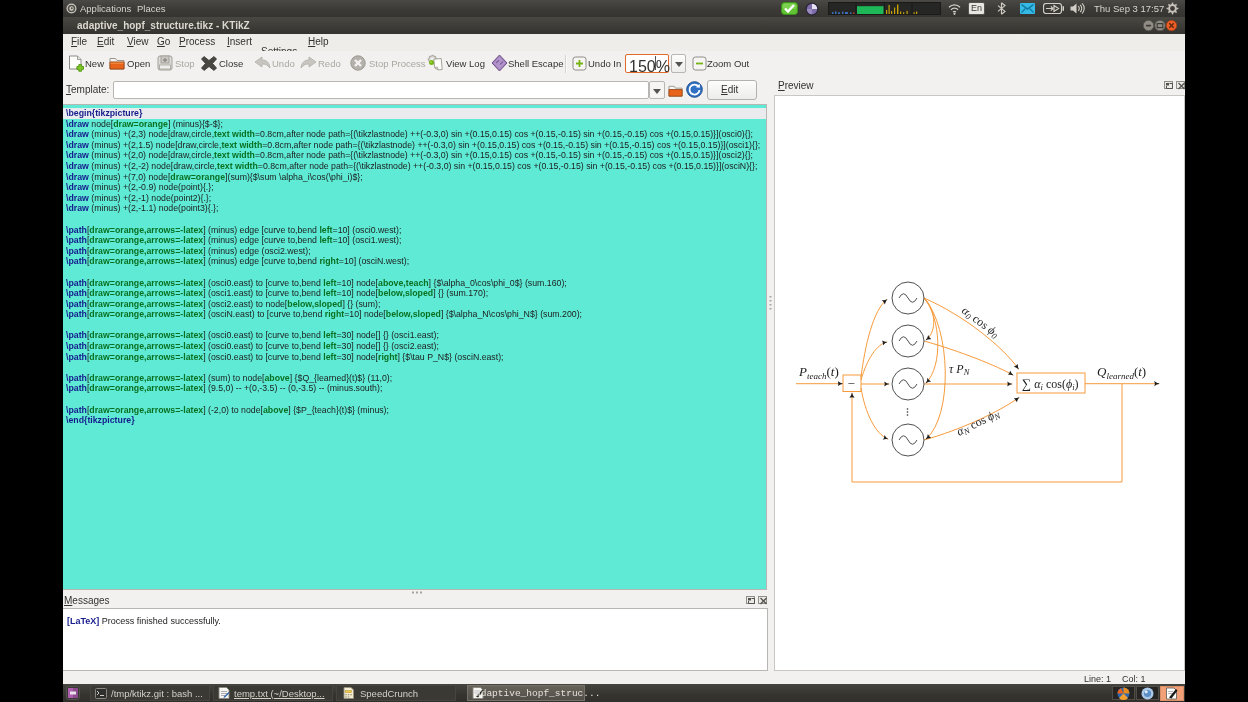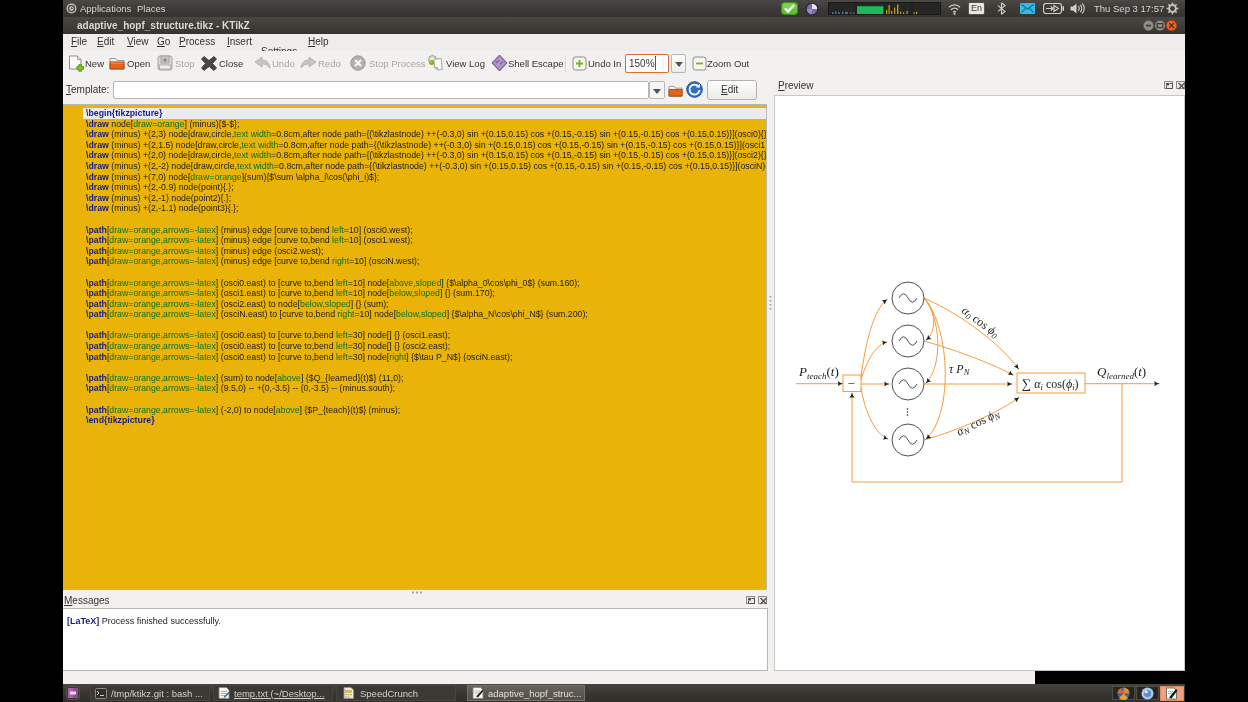--- a/index.html
+++ b/index.html
@@ -22,25 +22,25 @@
 
 #toolbar { position:absolute; left:0; top:51px; width:1122px; height:27px;
   background:#f2f1ef; color:#33322f; font-size:10px; }
 #toolbar .lbl { position:absolute; top:7px; font-size:9.5px; }
 .dis { color:#aaa7a2; }
 
 #templrow { position:absolute; left:0; top:78px; width:1122px; height:26px;
   background:#f2f1ef; font-size:10px; color:#33322f; }
 
 #editor { position:absolute; left:0; top:104px; width:704px; height:486px;
-  background:#eab308; border:1px solid #b8b6b2; border-left:none; overflow:hidden;
-  font-size:8.75px; color:#1c1c1c; padding-top:3px;padding-left:20px; }
+  background:#5eead4; border:1px solid #b8b6b2; border-left:none; overflow:hidden;
+  font-size:8.75px; color:#1c1c1c; padding-top:3px; }
 #editor .ln { height:10.6px; line-height:10.6px; padding-left:3px; white-space:pre; overflow:hidden; }
 .k { color:#151c8c; font-weight:bold; }
-.g { color:#0a7022; font-weight:normal; }
+.g { color:#0a7022; font-weight:bold; }
 #editor .cur { background:#e9ebee; }
 
 #pvlabel { position:absolute; left:715px; top:80px; font-size:10px; color:#33322f; }
 #preview { position:absolute; left:711px; top:95px; width:411px; height:576px;
   background:#ffffff; border:1px solid #c9c7c3; }
 
 #msghead { position:absolute; left:1px; top:595px; font-size:10px; color:#33322f; }
 #msgbox { position:absolute; left:0px; top:608px; width:705px; height:63px;
   background:#ffffff; border:1px solid #b8b6b2; border-left:none; font-size:9px; color:#1c1c1c; }
 
@@ -252,21 +252,21 @@
         <path d="M7.5,4 L7.5,11 M4,7.5 L11,7.5" stroke="#76b414" stroke-width="1.8"></path>
       </svg>
 <svg class="abs" style="left:629px;top:5px;" width="15" height="15" viewBox="0 0 15 15">
         <rect x="1" y="1" width="13" height="13" rx="2.5" fill="#f6f5f3" stroke="#8f8c86"></rect>
         <path d="M4,7.5 L11,7.5" stroke="#76b414" stroke-width="1.8"></path>
       </svg>
 
   <span class="abs" style="left:502px;top:4px;width:1px;height:18px;background:#d5d3cf;"></span>
       <span class="abs" style="left:503px;top:4px;width:1px;height:18px;background:#fbfbfa;"></span>
       <span class="abs" style="left:562px;top:3px;width:44px;height:19px;background:#fff;border:1px solid #e06b2c;border-radius:2px;"></span>
-  <span class="abs" style="left:566px;top:7px;font-size:10px;text-align:center;">150%</span>
+  <span class="abs" style="left:566px;top:7px;font-size:16px;text-align:center;">150%</span>
   <span class="abs" style="left:592px;top:5px;width:1px;height:14px;background:#555;"></span>
   <span class="abs" style="left:608px;top:3px;width:15px;height:19px;background:linear-gradient(#fdfdfc,#ededeb);border:1px solid #b8b6b2;border-radius:2px;"></span>
   <svg class="abs" style="left:612px;top:11px;" width="8" height="5" viewBox="0 0 8 5">
         <path d="M0,0 L8,0 L4,5 Z" fill="#55534f"></path>
       </svg>
 </div>
 
 <div id="templrow">
   <span class="abs" style="left:3px;top:6px;"><span class="u">T</span>emplate:</span>
   <span class="abs" style="left:50px;top:3px;width:536px;height:18px;background:#fff;border:1px solid #b8b6b2;border-radius:2px;"></span>
@@ -300,21 +300,21 @@
       <div class="ln"><span class="k">\draw</span> (minus) +(7,0) node[<span class="g">draw=orange</span>](sum){$\sum \alpha_i\cos(\phi_i)$};</div>
       <div class="ln"><span class="k">\draw</span> (minus) +(2,-0.9) node(point){.};</div>
       <div class="ln"><span class="k">\draw</span> (minus) +(2,-1) node(point2){.};</div>
       <div class="ln"><span class="k">\draw</span> (minus) +(2,-1.1) node(point3){.};</div>
       <div class="ln">&nbsp;</div>
       <div class="ln"><span class="k">\path</span>[<span class="g">draw=orange,arrows=-latex</span>] (minus) edge [curve to,bend <span class="g">left</span>=10] (osci0.west);</div>
       <div class="ln"><span class="k">\path</span>[<span class="g">draw=orange,arrows=-latex</span>] (minus) edge [curve to,bend <span class="g">left</span>=10] (osci1.west);</div>
       <div class="ln"><span class="k">\path</span>[<span class="g">draw=orange,arrows=-latex</span>] (minus) edge (osci2.west);</div>
       <div class="ln"><span class="k">\path</span>[<span class="g">draw=orange,arrows=-latex</span>] (minus) edge [curve to,bend <span class="g">right</span>=10] (osciN.west);</div>
       <div class="ln">&nbsp;</div>
-      <div class="ln"><span class="k">\path</span>[<span class="g">draw=orange,arrows=-latex</span>] (osci0.east) to [curve to,bend <span class="g">left</span>=10] node[<span class="g">above,sloped</span>] {$\alpha_0\cos\phi_0$} (sum.160);</div>
+      <div class="ln"><span class="k">\path</span>[<span class="g">draw=orange,arrows=-latex</span>] (osci0.east) to [curve to,bend <span class="g">left</span>=10] node[<span class="g">above,teach</span>] {$\alpha_0\cos\phi_0$} (sum.160);</div>
       <div class="ln"><span class="k">\path</span>[<span class="g">draw=orange,arrows=-latex</span>] (osci1.east) to [curve to,bend <span class="g">left</span>=10] node[<span class="g">below,sloped</span>] {} (sum.170);</div>
       <div class="ln"><span class="k">\path</span>[<span class="g">draw=orange,arrows=-latex</span>] (osci2.east) to node[<span class="g">below,sloped</span>] {} (sum);</div>
       <div class="ln"><span class="k">\path</span>[<span class="g">draw=orange,arrows=-latex</span>] (osciN.east) to [curve to,bend <span class="g">right</span>=10] node[<span class="g">below,sloped</span>] {$\alpha_N\cos\phi_N$} (sum.200);</div>
       <div class="ln">&nbsp;</div>
       <div class="ln"><span class="k">\path</span>[<span class="g">draw=orange,arrows=-latex</span>] (osci0.east) to [curve to,bend <span class="g">left</span>=30] node[] {} (osci1.east);</div>
       <div class="ln"><span class="k">\path</span>[<span class="g">draw=orange,arrows=-latex</span>] (osci0.east) to [curve to,bend <span class="g">left</span>=30] node[] {} (osci2.east);</div>
       <div class="ln"><span class="k">\path</span>[<span class="g">draw=orange,arrows=-latex</span>] (osci0.east) to [curve to,bend <span class="g">left</span>=30] node[<span class="g">right</span>] {$\tau P_N$} (osciN.east);</div>
       <div class="ln">&nbsp;</div>
       <div class="ln"><span class="k">\path</span>[<span class="g">draw=orange,arrows=-latex</span>] (sum) to node[<span class="g">above</span>] {$Q_{learned}(t)$} (11,0);</div>
       <div class="ln"><span class="k">\path</span>[<span class="g">draw=orange,arrows=-latex</span>] (9.5,0) -- +(0,-3.5) -- (0,-3.5) -- (minus.south);</div>
@@ -402,20 +402,24 @@
     </span>
 <span class="dockbtn" style="left:695px;top:596px;">
       <svg width="9" height="8" viewBox="0 0 9 8">
         <path d="M1.5,1 L7.5,7 M7.5,1 L1.5,7" stroke="#55534f" stroke-width="1.3"></path>
       </svg>
     </span>
 <div id="msgbox">
       <span class="abs" style="left:4px;top:7px;"><span class="k">[LaTeX]</span> Process finished successfully.</span>
     </div>
 
+<div id="statusbar">
+  <span class="abs" style="left:1021px;top:3px;">Line: 1</span>
+  <span class="abs" style="left:1059px;top:3px;">Col: 1</span>
+</div>
 
 <svg class="abs" style="left:349px;top:591px;" width="12" height="3">
       <g fill="#a7a49f">
         <rect x="0" y="0.5" width="2" height="2"></rect>
         <rect x="4" y="0.5" width="2" height="2"></rect>
         <rect x="8" y="0.5" width="2" height="2"></rect>
       </g>
     </svg>
 <svg class="abs" style="left:706px;top:296px;" width="3" height="16">
       <g fill="#a7a49f">
@@ -458,21 +462,21 @@
           <rect x="4.8" y="9.3" width="1.5" height="1.3"></rect>
         </g>
       </svg>
 <span class="abs" style="left:297px;top:4px;color:#d5d1c9;">SpeedCrunch</span>
 <span class="tbtn" style="left:404px;width:118px;background:linear-gradient(#67635b,#514e48);border-color:#767269;"></span>
 <svg class="abs" style="left:409px;top:3px;" width="12" height="12" viewBox="0 0 12 12">
         <path d="M1,0.5 L8.5,0.5 L11,3 L11,11.5 L1,11.5 Z" fill="#f6f5f2" stroke="#8a8780" stroke-width="0.9"></path>
         <path d="M2.5,4 L8,4 M2.5,6 L8,6" stroke="#b0adb8" stroke-width="0.8"></path>
         <path d="M4,9.5 L10.5,2.5 L11.5,4 L6,10.5 Z" fill="#2a2a28"></path>
       </svg>
-<span class="abs" style="left:425px;top:4px;color:#e4e1da;">adaptive_hopf_struc...</span>
+<span class="abs" style="left:412px;top:4px;color:#e4e1da;font-family:Liberation Mono, monospace;">adaptive_hopf_struc...</span>
 <span class="abs" style="left:1049px;top:2px;width:23px;height:14px;background:#262524;border:1px solid #504d47;"></span>
 <svg class="abs" style="left:1054px;top:3px;" width="13" height="13" viewBox="0 0 13 13">
         <circle cx="6.5" cy="6.5" r="6" fill="#2c65b0"></circle>
         <path d="M6.5,0.5 A6 6 0 0 1 12.5,6.5 L6.5,6.5 Z" fill="#e88b1e"></path>
         <path d="M0.5,6.5 A6 6 0 0 1 4,1.2 L6.5,6.5 Z" fill="#e8621e"></path>
         <path d="M2,11 A6 6 0 0 0 11,11 L6.5,6.5 Z" fill="#f0a030"></path>
       </svg>
 <span class="abs" style="left:1073px;top:2px;width:23px;height:14px;background:#262524;border:1px solid #504d47;"></span>
 <svg class="abs" style="left:1078px;top:3px;" width="13" height="13" viewBox="0 0 13 13">
         <circle cx="6.5" cy="6.5" r="6" fill="#aac8e8"></circle>

